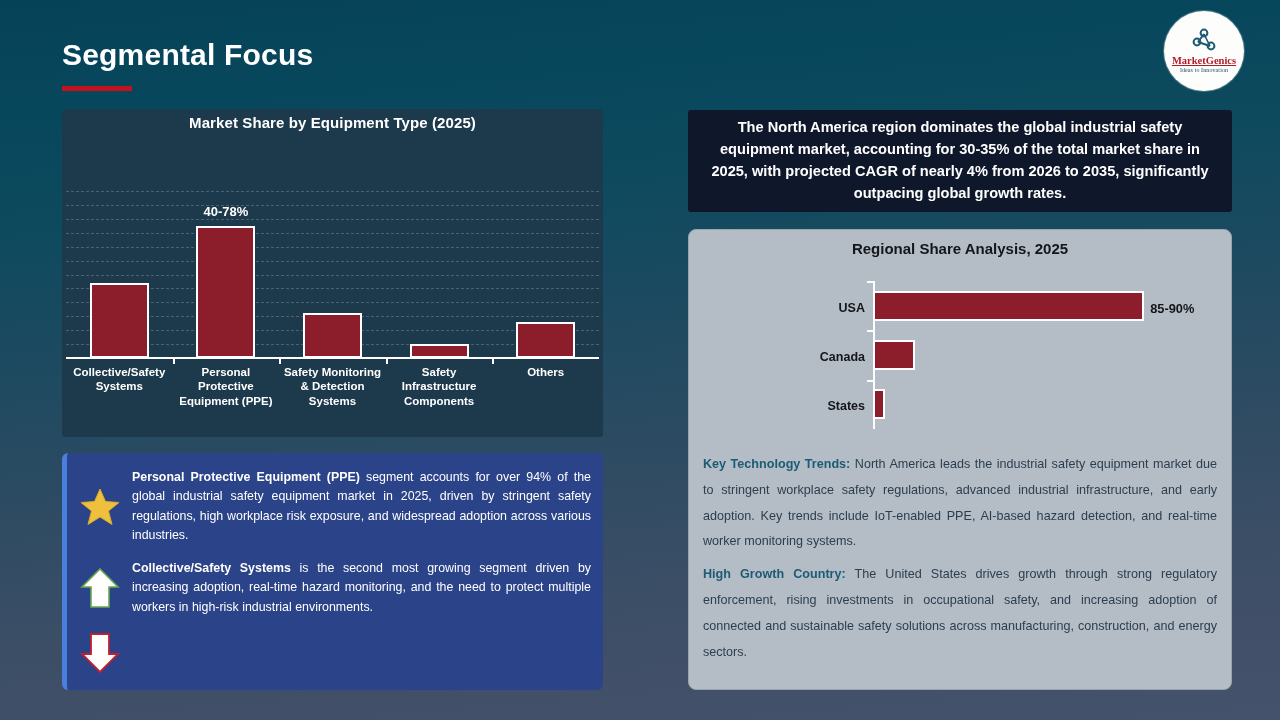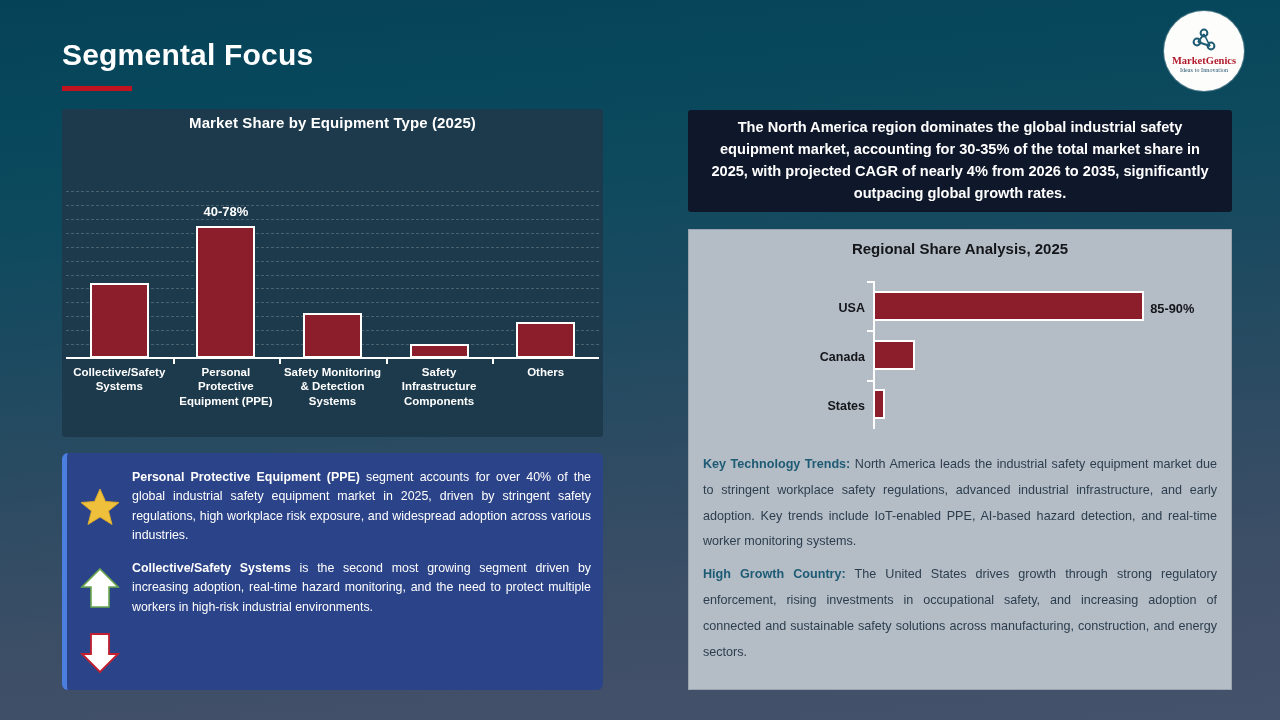--- a/index.html
+++ b/index.html
@@ -34,20 +34,21 @@
     background: #fdfdfb;
     display: flex; flex-direction: column;
     align-items: center; justify-content: center;
     box-shadow: 0 0 0 1px rgba(255,255,255,.25);
   }
   #logo svg { display: block; margin-bottom: 1px; }
   .logo-name {
     font-family: "Liberation Serif", serif;
     font-size: 10.5px; font-weight: bold; color: #b31b2c;
     line-height: 1;
+    text-decoration: underline;
   }
   .logo-tag {
     font-family: "Liberation Serif", serif;
     font-size: 6px; color: #1b4a66; line-height: 1.3;
     letter-spacing: .1px;
   }
 
   
   #left-chart-card {
     position: absolute; left: 62px; top: 109px;
@@ -117,21 +118,21 @@
   }
   #right-banner p {
     color: #ffffff; font-size: 14.6px; font-weight: bold;
     line-height: 1.5; text-align: center;
   }
 
   
   #right-card {
     position: absolute; left: 688px; top: 229px;
     width: 544px; height: 461px;
-    background: #b4bcc6; border-radius: 0;
+    background: #b4bcc6; border-radius: 8px;
     border: 1px solid #9aa4b0;
     padding: 10px 14px 12px 14px;
   }
   #right-chart-title {
     text-align: center; color: #14161a;
     font-size: 15px; font-weight: bold; margin-bottom: 4px;
   }
   #hbar-plot { position: relative; height: 175px; margin: 6px 0 14px 0; }
   #h-axis {
     position: absolute; left: 170px; top: 18px;
@@ -219,21 +220,21 @@
 
 <div id="insights-panel">
 
   <div class="insight-row">
     <div class="insight-icon">
       <svg width="42" height="40" viewBox="0 0 42 40">
         <polygon points="21,2 26.5,14.5 40,15.5 29.5,24 33,37.5 21,30 9,37.5 12.5,24 2,15.5 15.5,14.5" fill="#efc03c" stroke="#d9a92c" stroke-width="1"></polygon>
       </svg>
     </div>
     <div class="insight-text">
-      <b>Personal Protective Equipment (PPE)</b><span> segment accounts for over 40% of the global industrial safety equipment market in 2025, driven by stringent safety regulations, high workplace risk exposure, and widespread adoption across various industries.</span>
+      <b>Personal Protective Equipment (PPE)</b><span> segment accounts for over 94% of the global industrial safety equipment market in 2025, driven by stringent safety regulations, high workplace risk exposure, and widespread adoption across various industries.</span>
     </div>
   </div>
 
   <div class="insight-row">
     <div class="insight-icon">
       <svg width="42" height="44" viewBox="0 0 42 44">
         <polygon points="21,3 39,21 30,21 30,41 12,41 12,21 3,21" fill="#ffffff" stroke="#6aa84f" stroke-width="1.6"></polygon>
       </svg>
     </div>
     <div class="insight-text">

